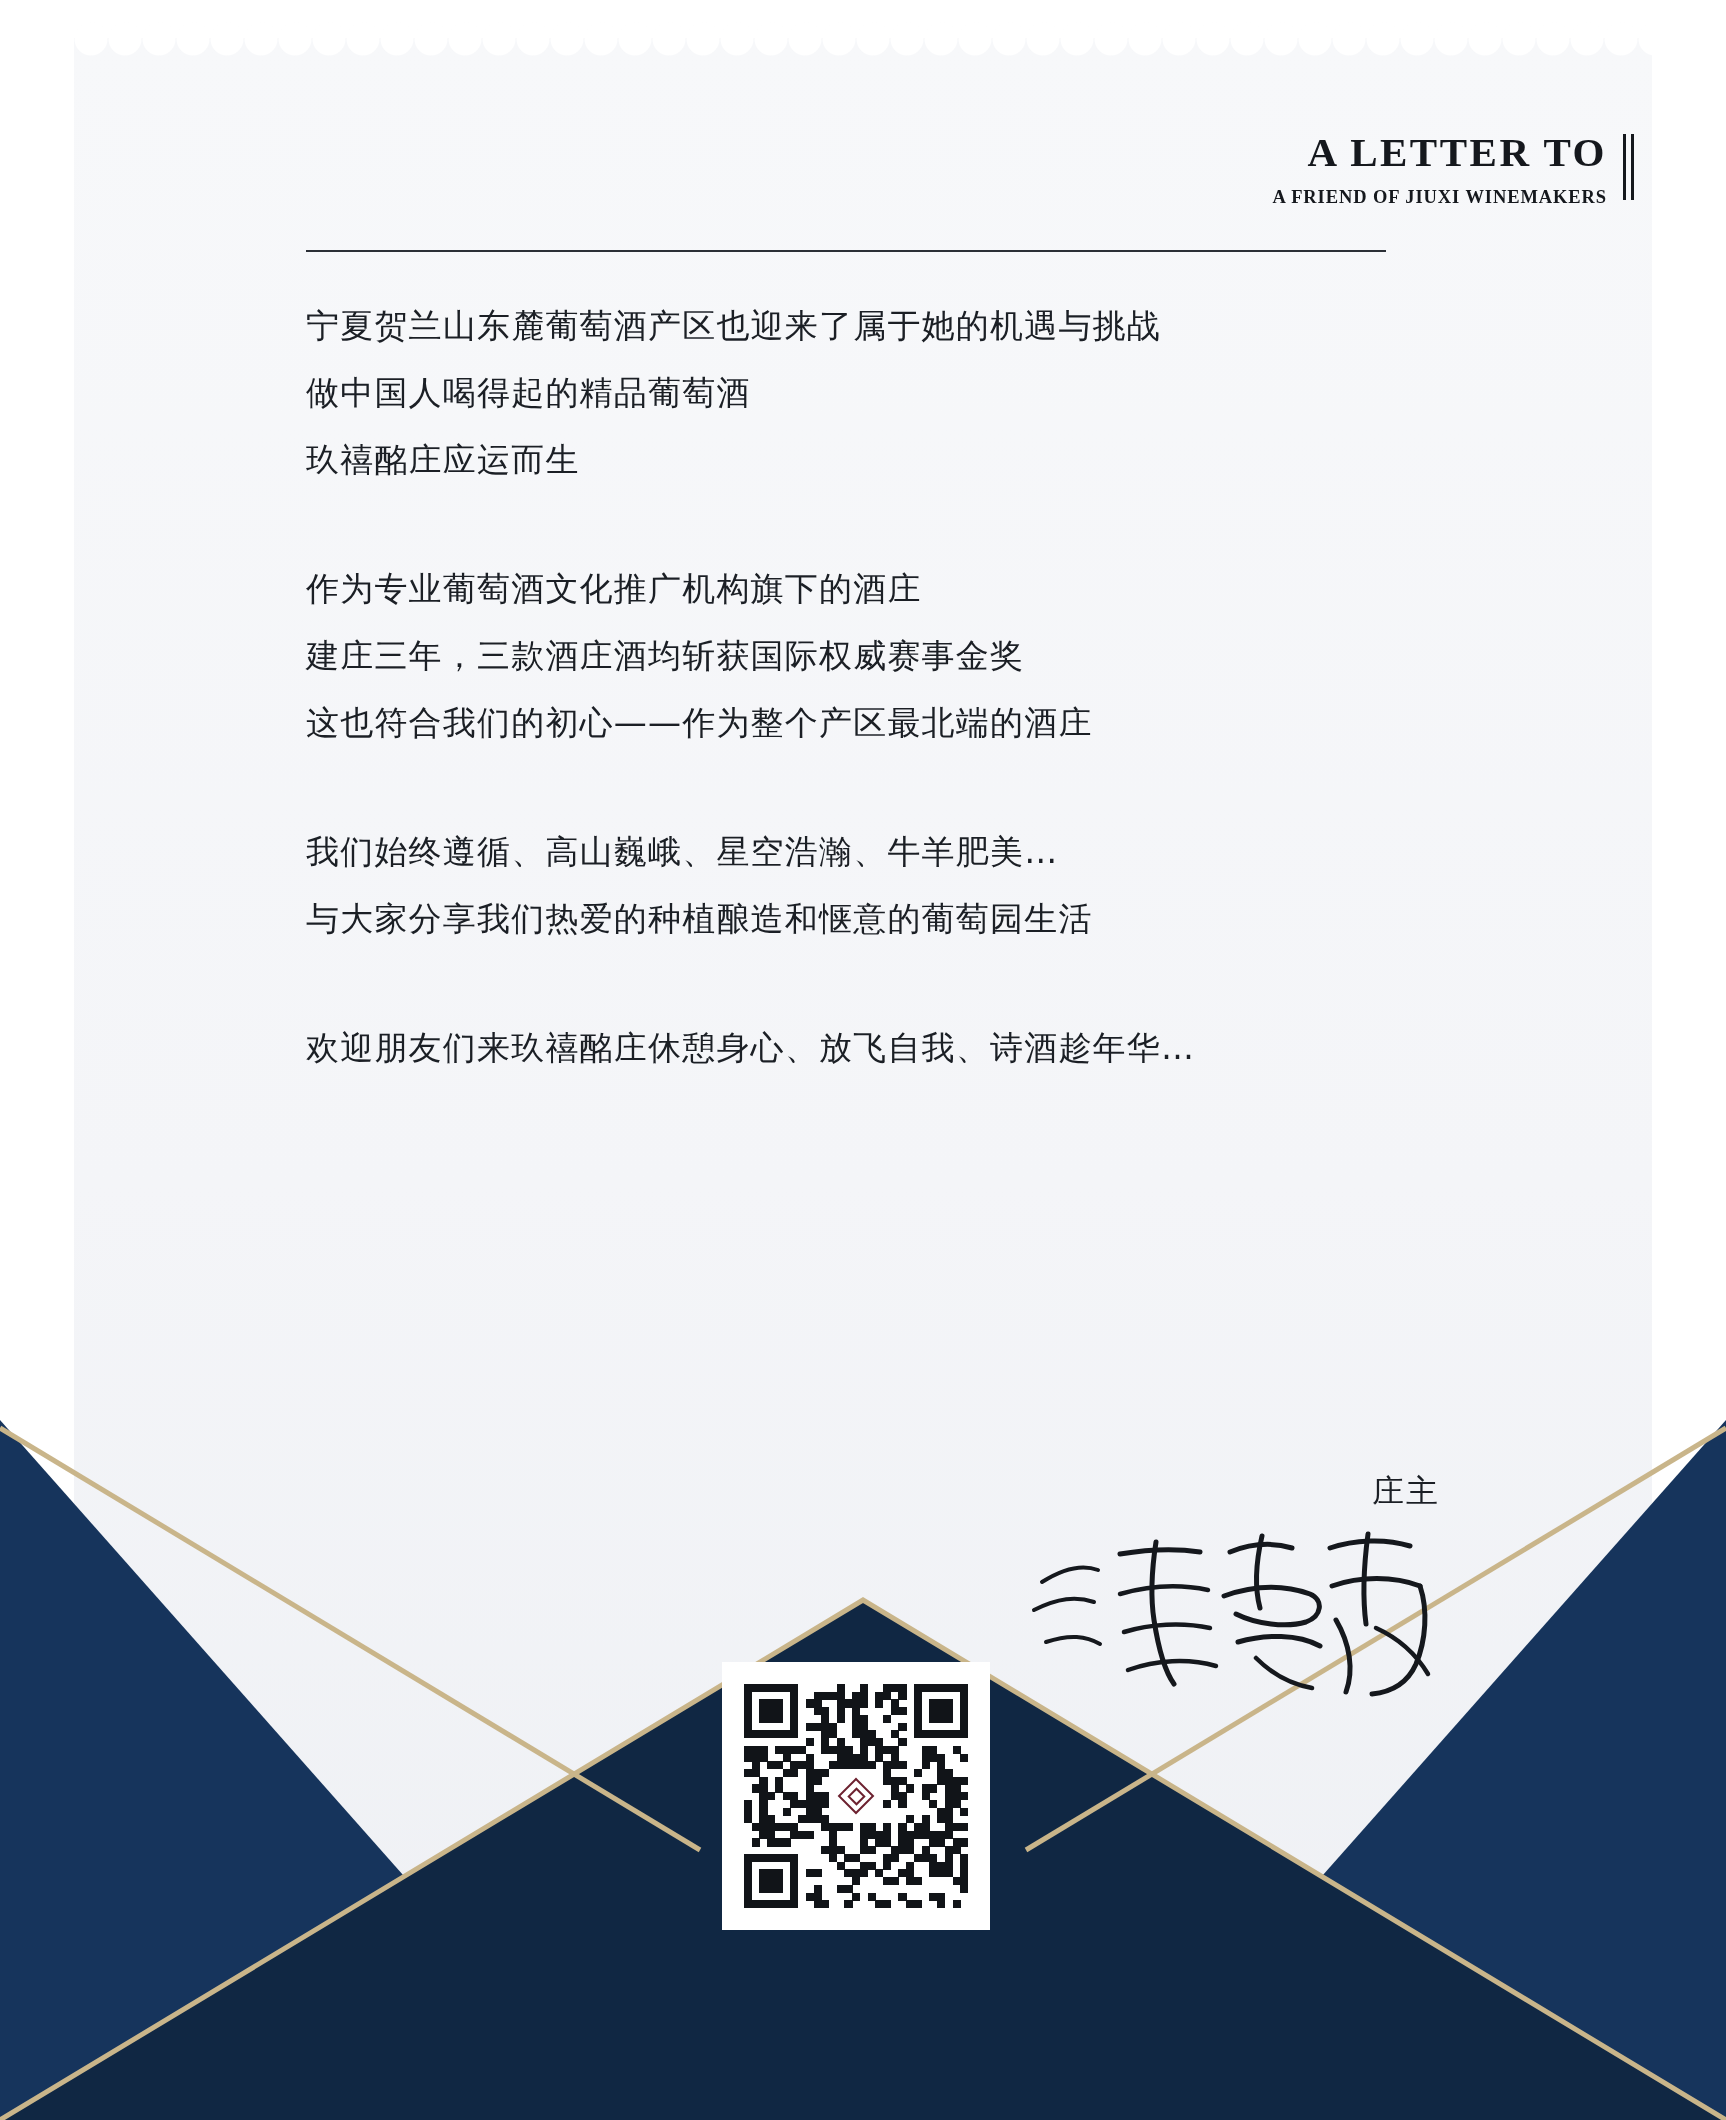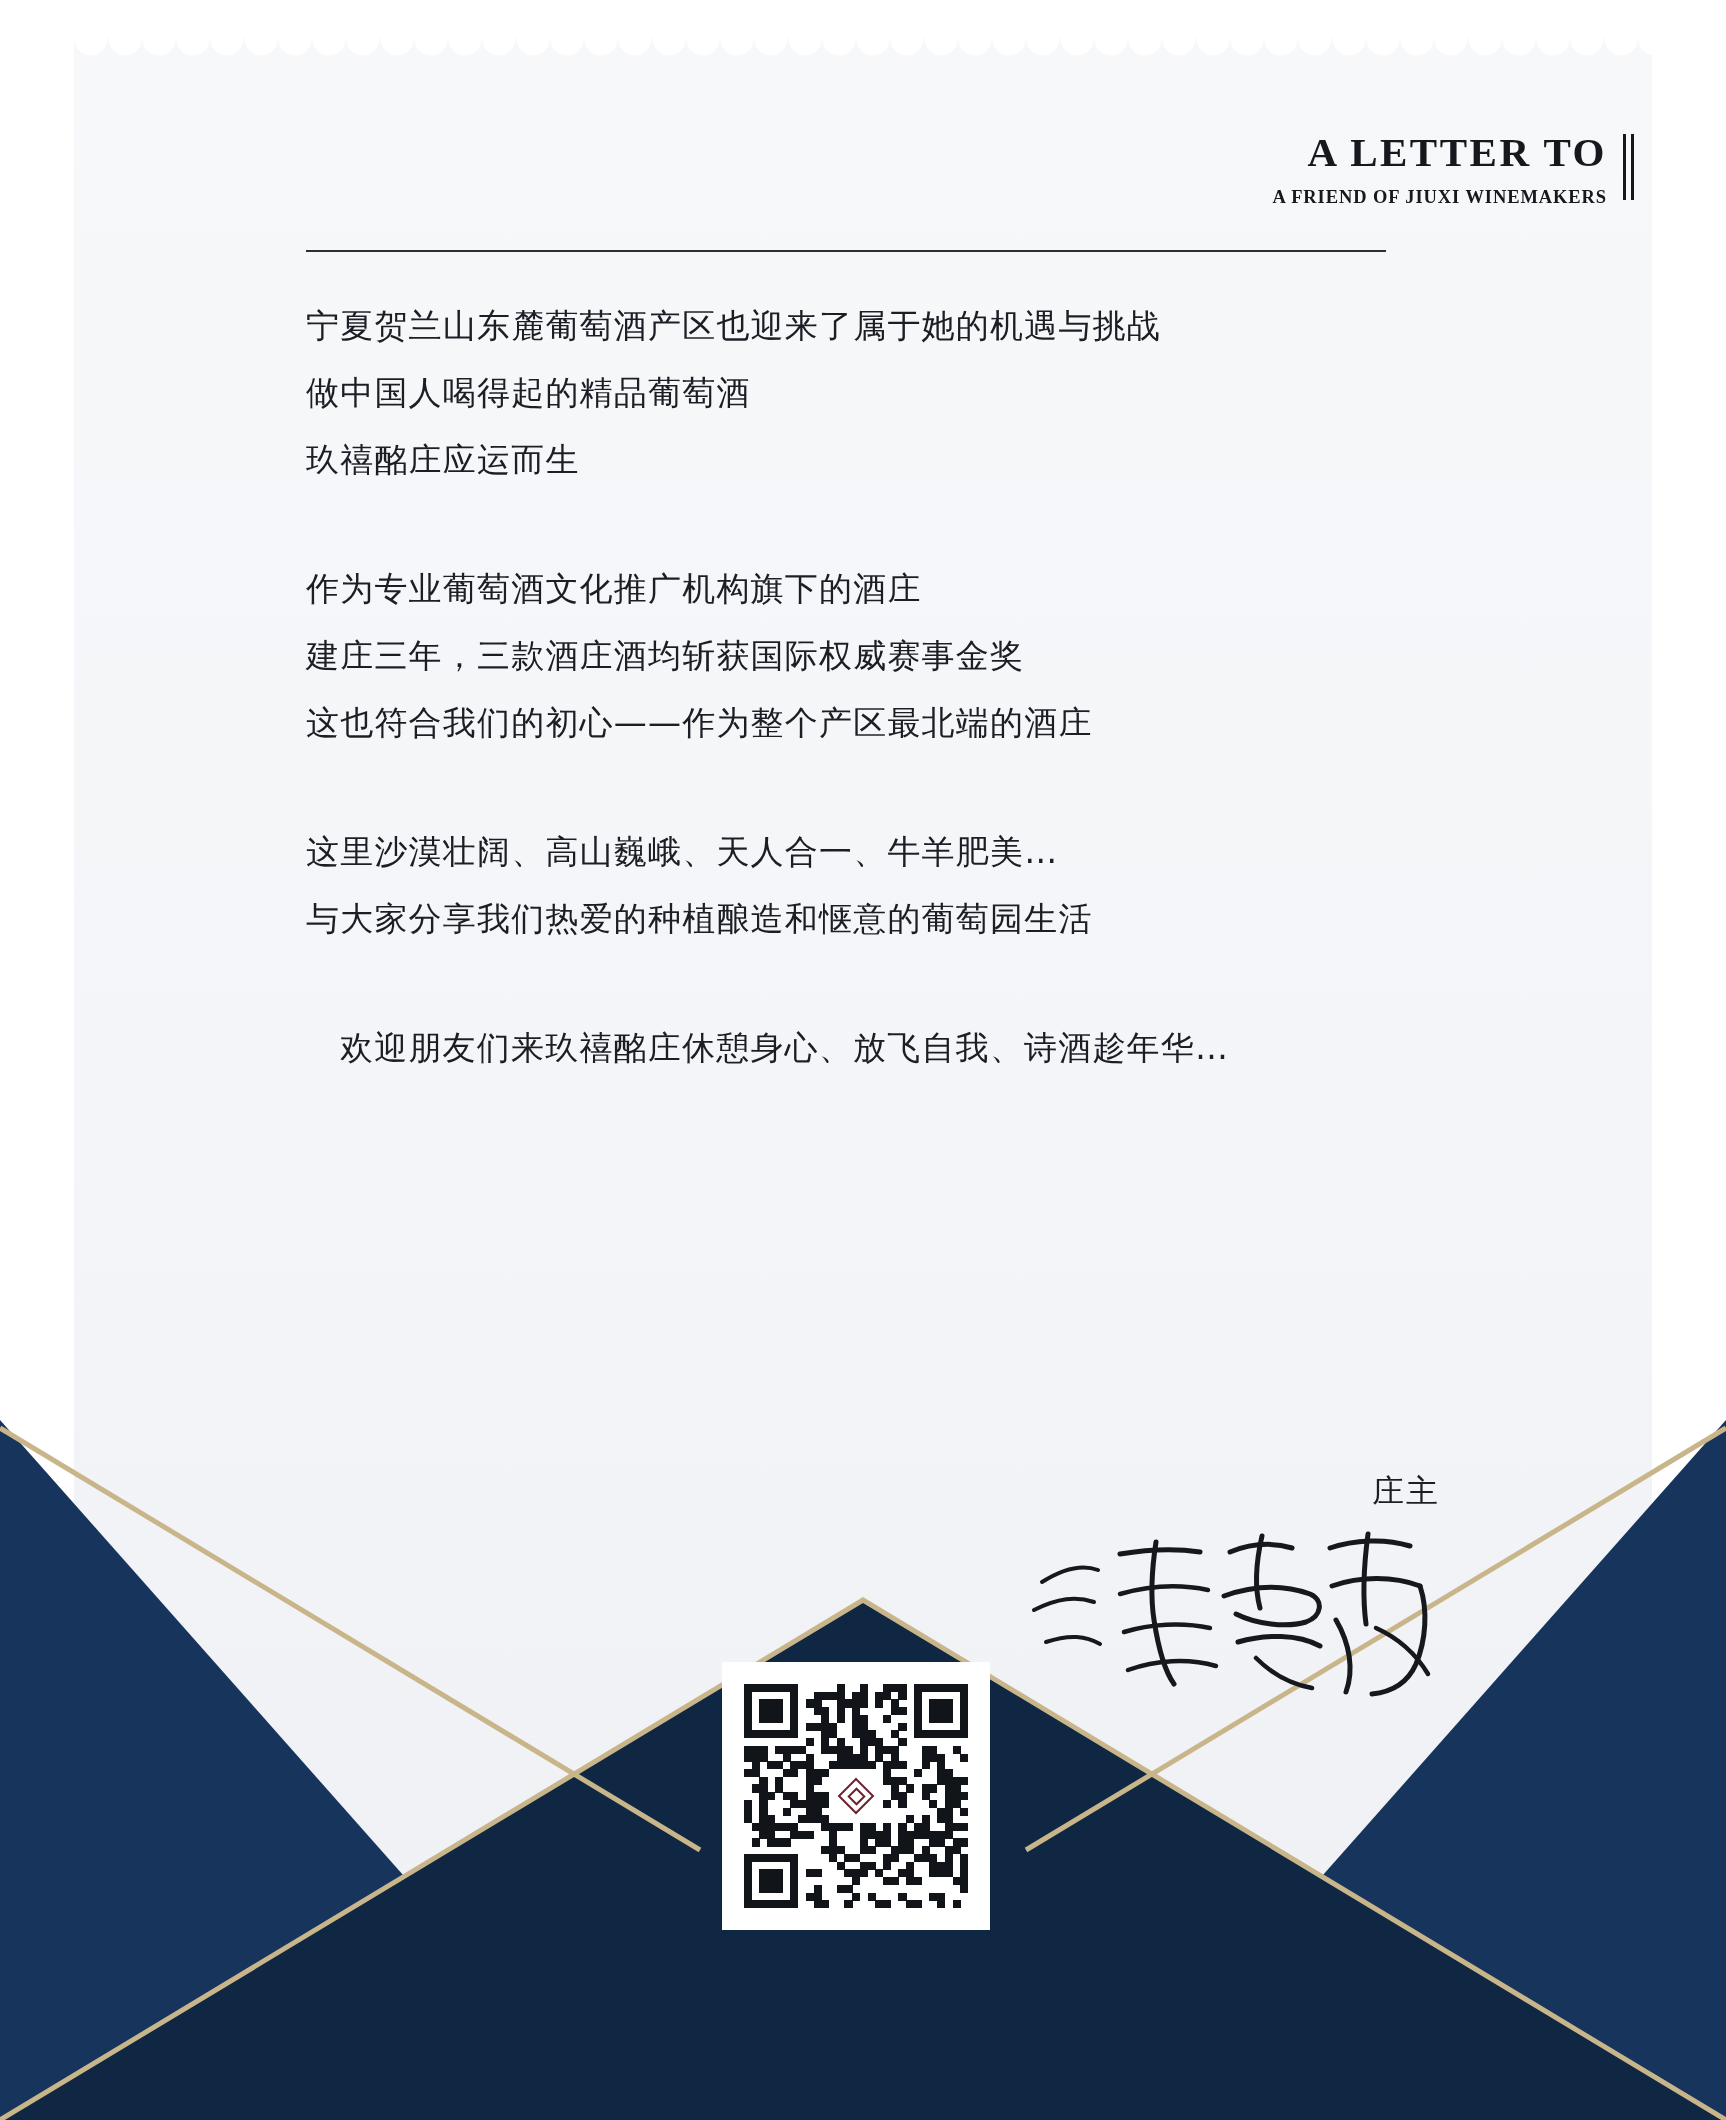--- a/index.html
+++ b/index.html
@@ -104,21 +104,21 @@
 
   
   #letter-body {
     position: absolute;
     left: 306px;
     top: 292px;
     width: 1110px;
     z-index: 6;
   }
   .para { margin: 0 0 62px 0; }
-  .para:last-child { margin-bottom: 0; margin-left: 34px; }
+  .para:last-child { margin-bottom: 0; }
   .line {
     font-size: 33px;
     line-height: 67px;
     color: #1b1f25;
     letter-spacing: 1.2px;
     white-space: pre;
     font-family: "DejaVu Sans", "Liberation Sans", sans-serif;
   }
 
   
@@ -229,21 +229,21 @@
       <div class="line">玖禧酩庄应运而生</div>
     </div>
 
     <div class="para">
       <div class="line">作为专业葡萄酒文化推广机构旗下的酒庄</div>
       <div class="line">建庄三年，三款酒庄酒均斩获国际权威赛事金奖</div>
       <div class="line">这也符合我们的初心——作为整个产区最北端的酒庄</div>
     </div>
 
     <div class="para">
-      <div class="line">这里沙漠壮阔、高山巍峨、天人合一、牛羊肥美…</div>
+      <div class="line">我们始终遵循、高山巍峨、星空浩瀚、牛羊肥美…</div>
       <div class="line">与大家分享我们热爱的种植酿造和惬意的葡萄园生活</div>
     </div>
 
     <div class="para">
       <div class="line">欢迎朋友们来玖禧酩庄休憩身心、放飞自我、诗酒趁年华…</div>
     </div>
 
   </div>
 
   <div id="sign-block">

